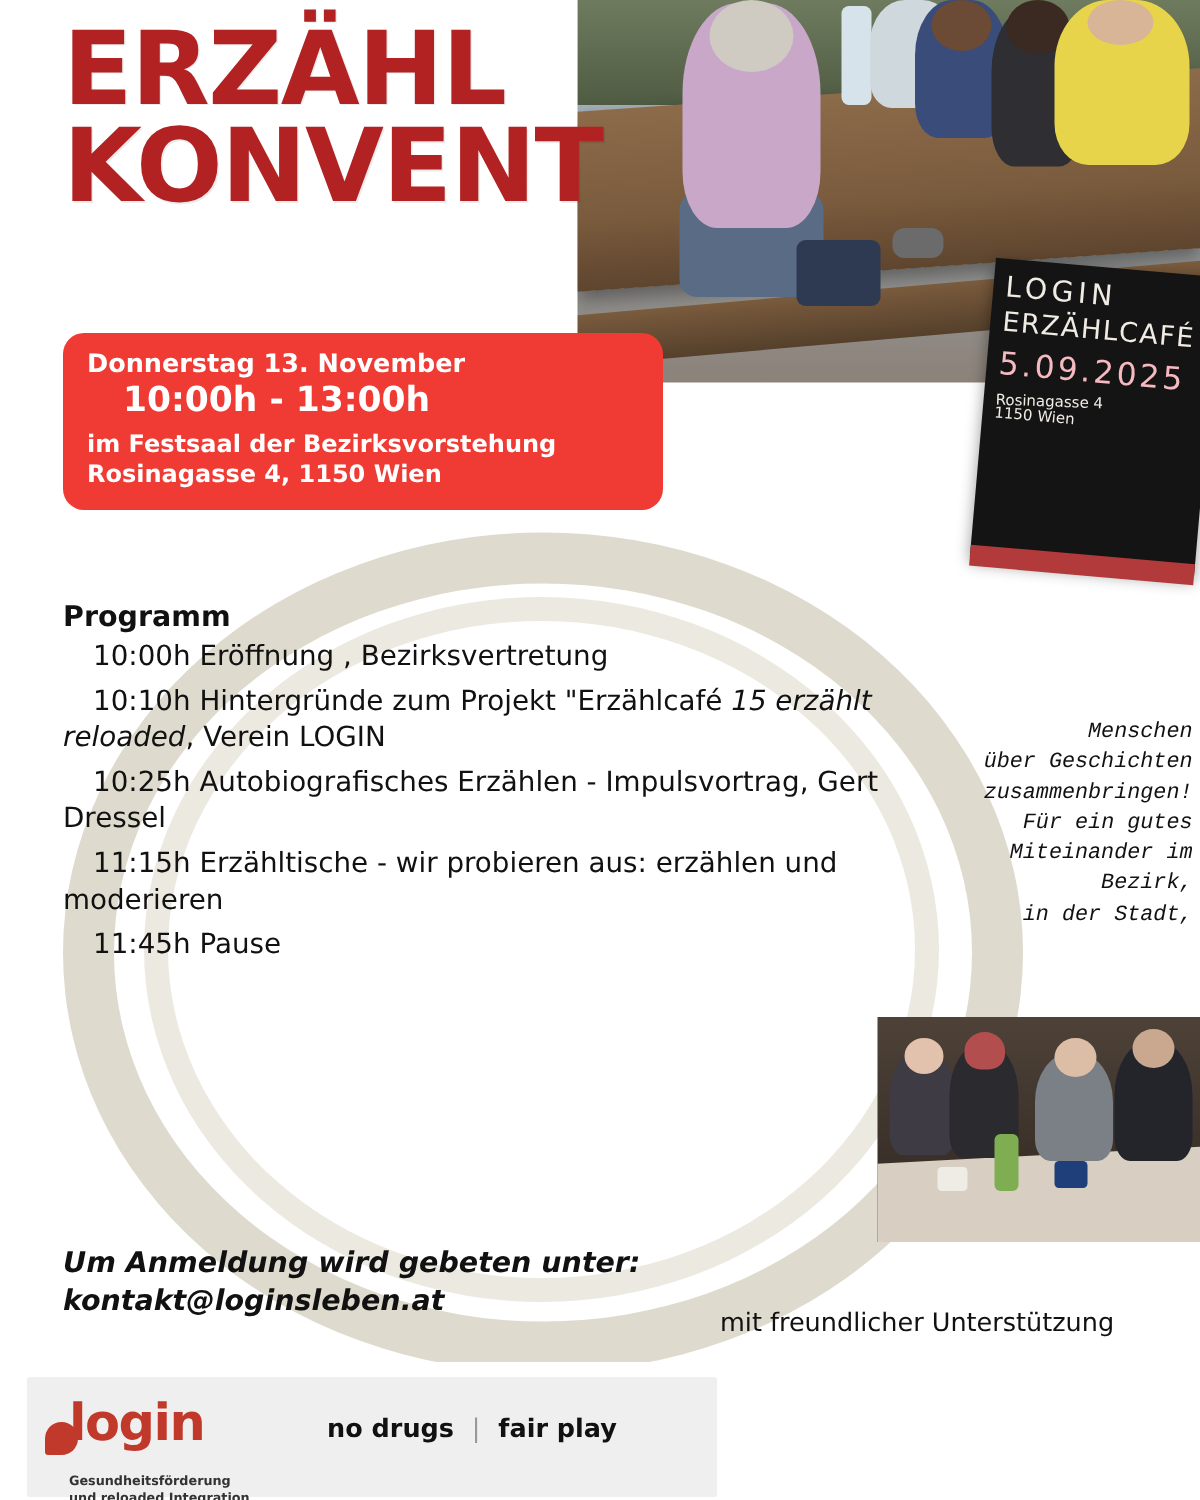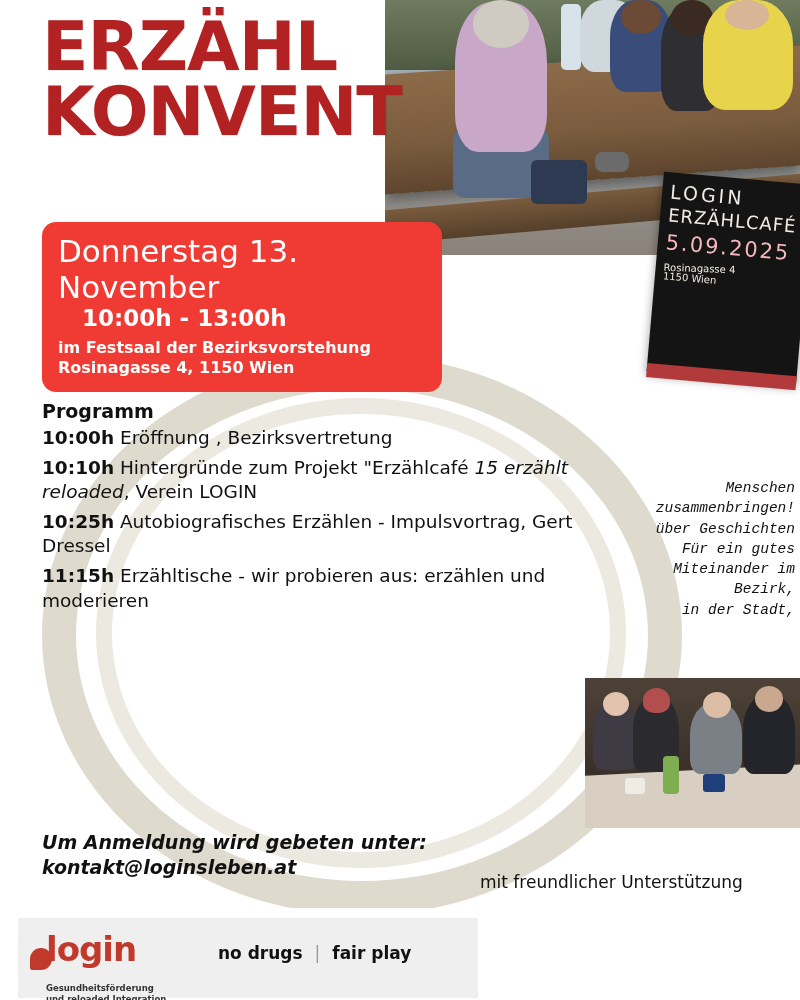--- a/index.html
+++ b/index.html
@@ -99,37 +99,37 @@
 
   
   .infobox {
     position:absolute; left:42px; top:222px; width:400px;
     background:#ef3b33;
     color:#fff;
     border-radius:14px;
     padding:12px 16px 14px 16px;
     font-family:"DejaVu Sans", sans-serif;
   }
-  .infobox .l1{ font-size:31px; font-weight:normal; line-height:1.15;}
+  .infobox .l1{ font-size:17px; font-weight:bold; line-height:1.15;}
   .infobox .l2{ font-size:23px; font-weight:bold; line-height:1.15;margin-left:24px;}
   .infobox .l3{ font-size:16px; font-weight:bold; margin-top:6px; line-height:1.25;}
   .infobox .l4{ font-size:16px; font-weight:bold; line-height:1.25;}
 
   
   .prog-title {
     position:absolute; left:42px; top:400px;
     font-size:19px; font-weight:bold; font-family:"DejaVu Sans", sans-serif;
   }
   .prog {
     position:absolute; left:42px; top:426px; width:545px;
     font-size:18.5px; line-height:1.33;
     font-family:"DejaVu Sans", sans-serif;
   }
   .prog .row { margin-bottom:5px; }
-  .prog b { font-weight:bold; }
+  .prog b { font-weight:normal;margin-left:20px; }
   .prog i { font-style:italic; }
 
   .anmeldung {
     position:absolute; left:42px; top:830px; width:480px;
     font-size:19px; font-weight:bold; font-style:italic;
     line-height:1.3;
     font-family:"DejaVu Sans", sans-serif;
   }
 
   
@@ -250,31 +250,32 @@
   <div class="l3">im Festsaal der Bezirksvorstehung</div>
   <div class="l4">Rosinagasse 4, 1150 Wien</div>
 </div>
 
 <div class="prog-title">Programm</div>
 <div class="prog" id="programme-list">
     <div class="row"><b>10:00h</b><span> Eröffnung , Bezirksvertretung</span></div>
     <div class="row"><b>10:10h</b><span> Hintergründe zum Projekt "Erzählcafé </span><i>15 erzählt reloaded</i><span>, Verein LOGIN</span></div>
     <div class="row"><b>10:25h</b><span> Autobiografisches Erzählen - Impulsvortrag, Gert Dressel</span></div>
     <div class="row"><b>11:15h</b><span> Erzähltische  - wir probieren aus: erzählen und moderieren</span></div>
+    <div class="row"><b>11:45h</b><span> Pause</span></div>
   </div>
 
 <div class="anmeldung">
   <div>Um Anmeldung wird gebeten unter:</div>
   <div>kontakt@loginsleben.at</div>
 </div>
 
 <div class="motto" id="motto-text">
     <div>Menschen</div>
+    <div>über Geschichten</div>
     <div>zusammenbringen!</div>
-    <div>über Geschichten</div>
     <div>Für ein gutes</div>
     <div>Miteinander im Bezirk,</div>
     <div>in der Stadt,</div>
   </div>
 
 <div class="photo-bot">
   <div class="pb-table"></div>
   <div class="pbf pbf1"></div>
   <div class="pbf1h"></div>
   <div class="pbf pbf2"></div>

